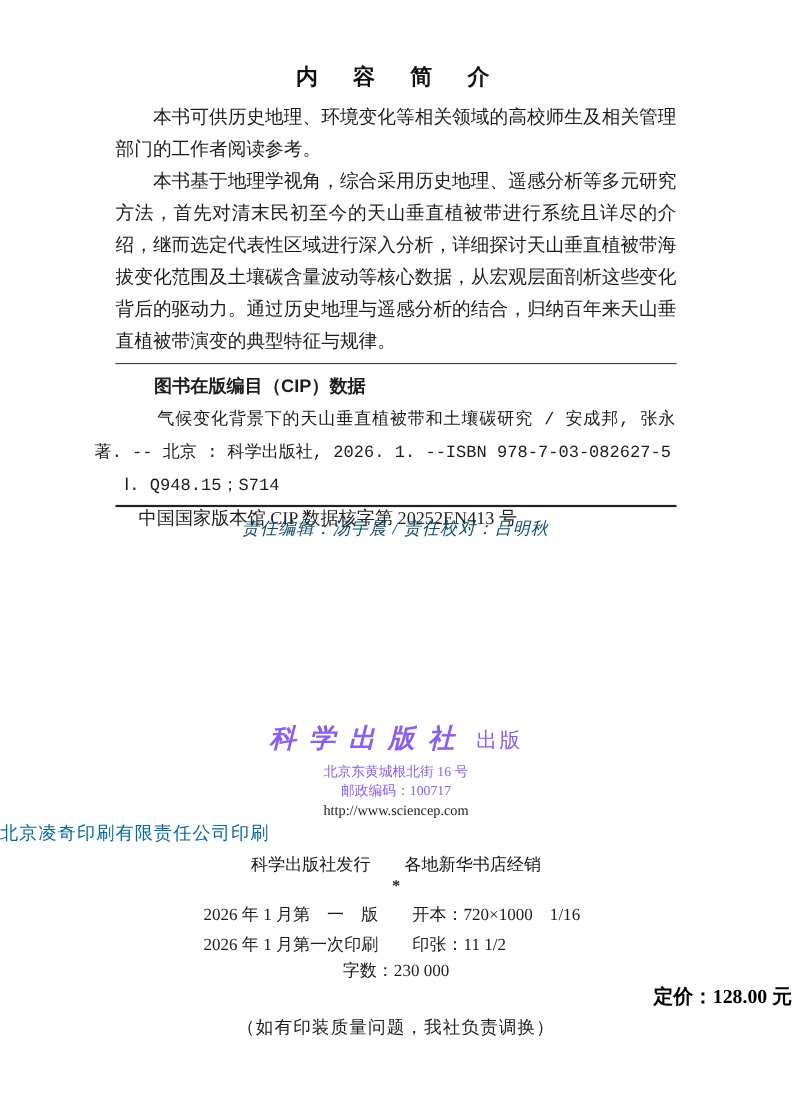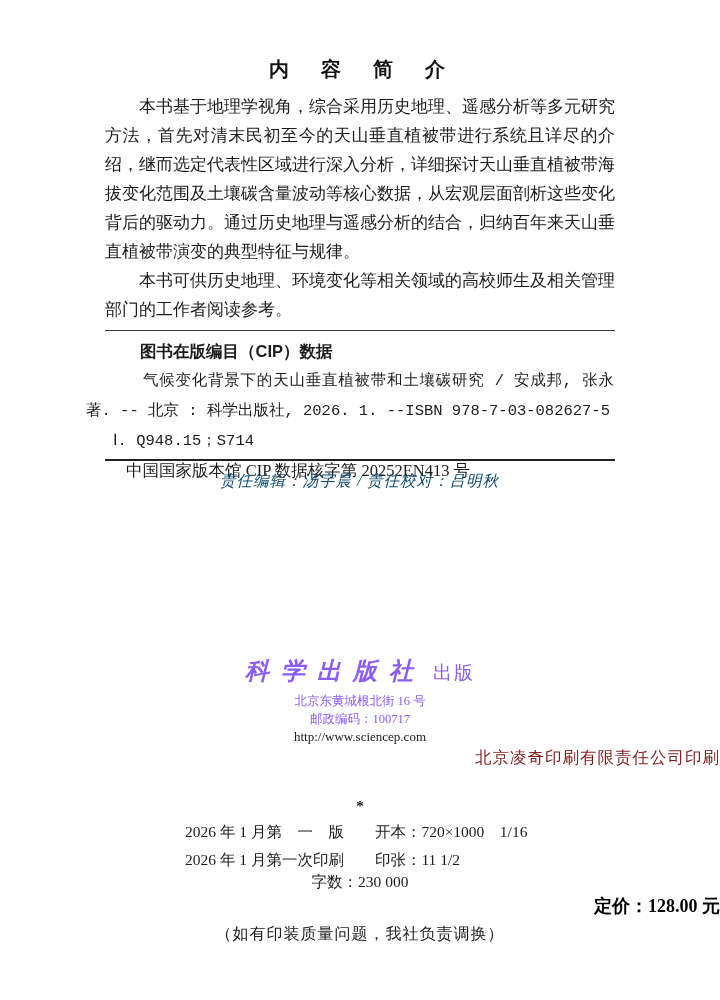--- a/index.html
+++ b/index.html
@@ -139,23 +139,23 @@
     font-size: 13px;
     line-height: 18px;
     font-weight: normal;
     color: #1a1a1a;
   }
   .printer-line {
     position: absolute;
     top: 747px;
     left: 0;
     width: 100%;
-    text-align: right;
+    text-align: left;
     font-size: 16.5px;
-    color: #7f1d1d;
+    color: #0369a1;
     font-weight: 300;
     letter-spacing: 1px;
   }
   .distribution-line {
     position: absolute;
     top: 776px;
     left: 0;
     width: 100%;
     text-align: center;
     font-size: 15.5px;
@@ -208,22 +208,22 @@
     letter-spacing: 1px;
   }
 </style>
 </head>
 <body>
 
 <div class="page">
 
   <div class="intro-title">内　容　简　介</div>
   <div class="intro-body">
+    <p>本书可供历史地理、环境变化等相关领域的高校师生及相关管理部门的工作者阅读参考。</p>
     <p>本书基于地理学视角，综合采用历史地理、遥感分析等多元研究方法，首先对清末民初至今的天山垂直植被带进行系统且详尽的介绍，继而选定代表性区域进行深入分析，详细探讨天山垂直植被带海拔变化范围及土壤碳含量波动等核心数据，从宏观层面剖析这些变化背后的驱动力。通过历史地理与遥感分析的结合，归纳百年来天山垂直植被带演变的典型特征与规律。</p>
-    <p>本书可供历史地理、环境变化等相关领域的高校师生及相关管理部门的工作者阅读参考。</p>
   </div>
 
   <div class="cip-rule-top"></div>
   <div class="cip-block">
     <p class="cip-heading">图书在版编目（CIP）数据</p>
     <p class="cip-entry">气候变化背景下的天山垂直植被带和土壤碳研究 / 安成邦, 张永著. -- 北京 : 科学出版社, 2026. 1. --ISBN 978-7-03-082627-5</p>
     <p class="cip-class">Ⅰ. Q948.15；S714</p>
     <p class="cip-record">中国国家版本馆 CIP 数据核字第 20252EN413 号</p>
   </div>
   <div class="cip-rule-bottom"></div>
@@ -233,20 +233,21 @@
   </div>
 
   <div class="imprint">
     <div class="press-logo-line"><span class="press-logo">科学出版社</span><span class="press-logo press-publish">出版</span></div>
     <div class="press-address">北京东黄城根北街 16 号</div>
     <div class="press-postal">邮政编码：100717</div>
     <div class="press-url">http://www.sciencep.com</div>
   </div>
 
   <div class="printer-line">北京凌奇印刷有限责任公司印刷</div>
+  <div class="distribution-line">科学出版社发行　　各地新华书店经销</div>
   <div class="star-separator">*</div>
 
   <div class="print-lines">
     <div>2026 年 1 月第　一　版　　开本：720×1000　1/16</div>
     <div>2026 年 1 月第一次印刷　　印张：11 1/2</div>
   </div>
   <div class="word-count-line">字数：230 000</div>
   <div class="price-line">定价：128.00 元</div>
   <div class="notice-line">（如有印装质量问题，我社负责调换）</div>
 

